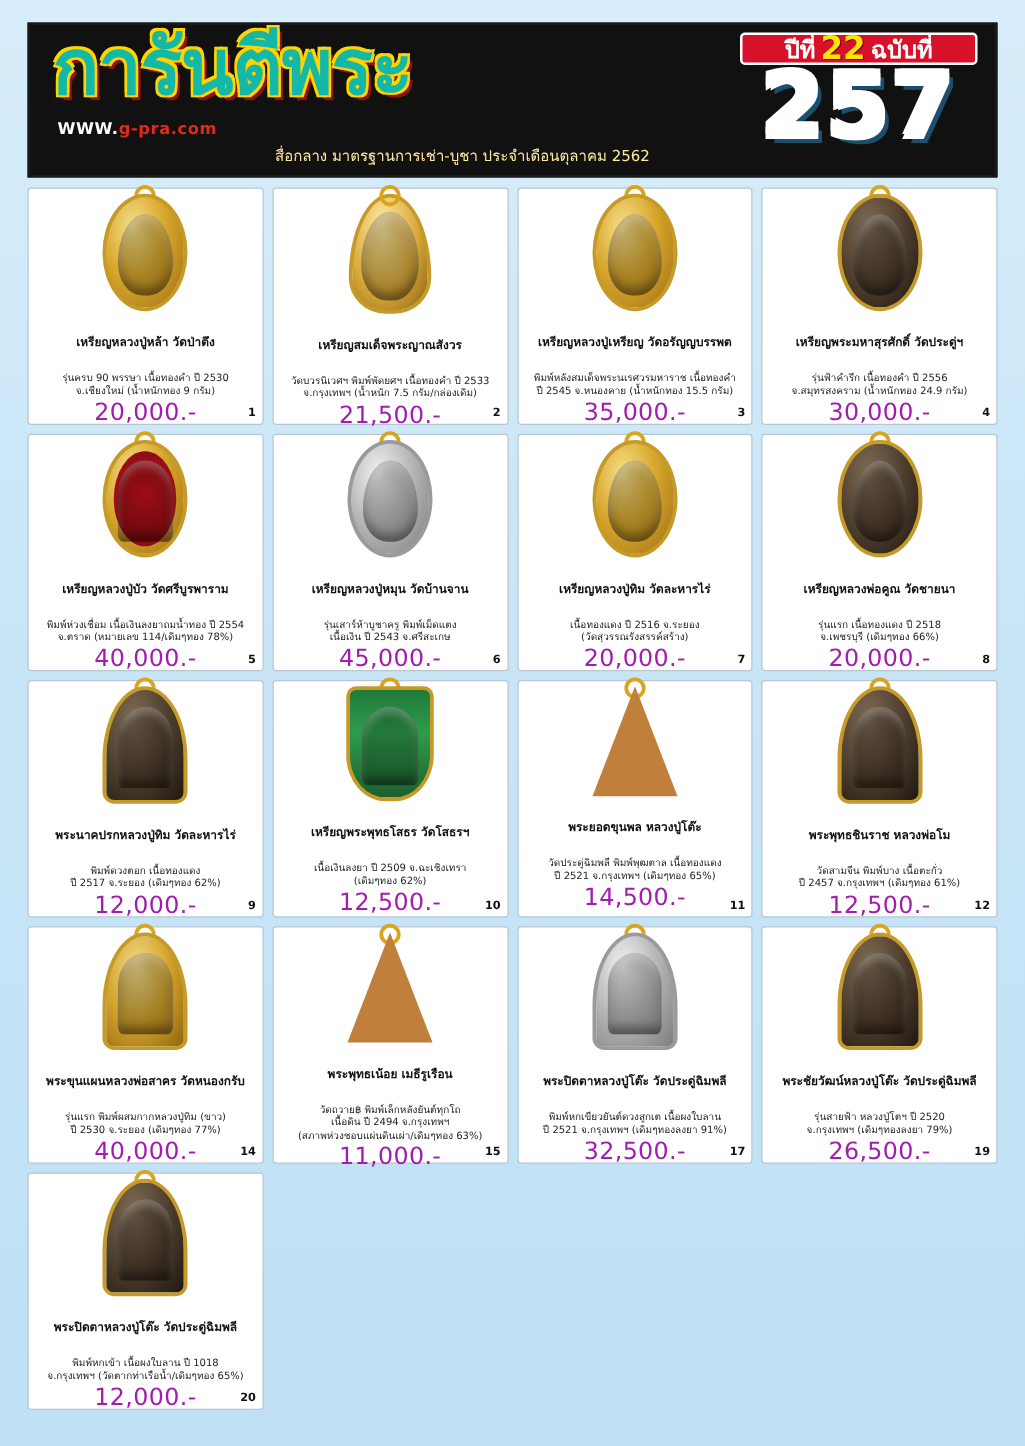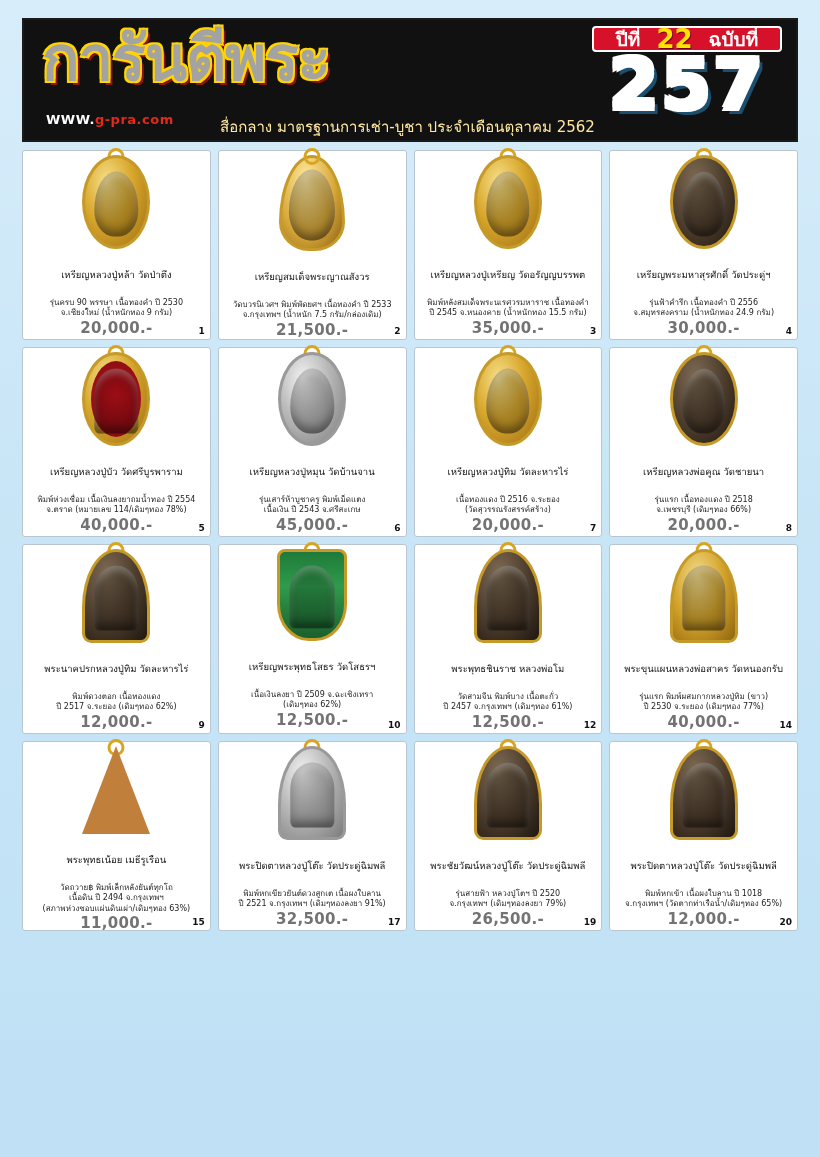--- a/index.html
+++ b/index.html
@@ -27,69 +27,69 @@
     position: relative;
     height: 120px;
     background: #111111;
     border: 2px solid #1a1a1a;
     overflow: hidden;
   }
   .logo-thai {
     position: absolute;
     left: 18px;
     top: 8px;
-    font-family: Liberation Sans, sans-serif;
+    font-family: Liberation Mono, monospace;
     font-size: 62px;
     font-weight: bold;
     line-height: 1;
-    color: #a3a3a3;
+    color: #14b8a6;
     text-shadow:
       -2px -2px 0 #ffd400,
       2px -2px 0 #ffd400,
       -2px 2px 0 #ffd400,
       2px 2px 0 #ffd400,
       4px 4px 0 #8a1206;
     letter-spacing: -1px;
   }
   .logo-url {
     position: absolute;
     left: 22px;
-    top: 92px;
+    top: 76px;
     color: #ffffff;
     font-size: 13px;
     font-weight: bold;
     letter-spacing: 0.5px;
   }
   .logo-url .dom { color: #e02b1a; }
   .tagline {
     position: absolute;
     left: 196px;
     top: 95px;
     color: #ffe8a0;
-    font-size: 15px;
+    font-size: 12px;
   }
   .issue-badge {
     position: absolute;
     right: 14px;
     top: 6px;
     width: 190px;
     text-align: center;
   }
   .issue-year {
     background: #d8112a;
     border: 2px solid #ffffff;
     border-radius: 4px;
     color: #ffffff;
     font-size: 19px;
     font-weight: bold;
     padding: 1px 4px 2px 4px;
     display: flex;
     justify-content: center;
     align-items: center;
-    gap: 16px;
+    gap: 4px;
     height: 26px;
     box-sizing: border-box;
   }
   .issue-year .yy {
     color: #ffe400;
     font-size: 26px;
     line-height: 1;
     text-shadow: 1px 1px 0 #7a0010;
   }
   .issue-number {
@@ -223,37 +223,37 @@
   }
   .halo-red {
     position: absolute;
     inset: 6px;
     border-radius: 50%;
     background: radial-gradient(circle at 50% 45%, #c9111b 0%, #8d0d14 70%);
   }
 
   .card-title {
     font-size: 9.5px;
-    font-weight: normal;
+    font-weight: bold;
     color: #111111;
     text-align: center;
     line-height: 1.25;
     margin-top: 20px;
   }
   .card-lines {
     font-size: 8px;
     color: #222222;
     text-align: center;
     line-height: 1.3;
     margin-top: 17px;
   }
   .price {
-    font-size: 15px;
-    font-weight: bold;
-    color: #737373;
+    font-size: 19px;
+    font-weight: normal;
+    color: #a21caf;
     margin-top: auto;
     margin-bottom: 2px;
     letter-spacing: 0.3px;
   }
   .idx {
     position: absolute;
     right: 5px;
     bottom: 3px;
     font-size: 9px;
     font-weight: bold;
@@ -450,20 +450,35 @@
           <div>เนื้อเงินลงยา ปี 2509 จ.ฉะเชิงเทรา</div>
           <div>(เดิมๆทอง 62%)</div>
         </div>
         <div class="price">12,500.-</div>
         <div class="idx">10</div>
       </div>
       <div class="card">
         <div class="amulet-wrap">
           <div class="amulet">
             <div class="loop"></div>
+            <div class="triangle "></div>
+          </div>
+        </div>
+        <div class="card-title">พระยอดขุนพล หลวงปู่โต๊ะ</div>
+        <div class="card-lines">
+          <div>วัดประดู่ฉิมพลี พิมพ์พุฒตาล เนื้อทองแดง</div>
+          <div>ปี 2521 จ.กรุงเทพฯ (เดิมๆทอง 65%)</div>
+        </div>
+        <div class="price">14,500.-</div>
+        <div class="idx">11</div>
+      </div>
+      <div class="card">
+        <div class="amulet-wrap">
+          <div class="amulet">
+            <div class="loop"></div>
             <div class="bell dark">
               <div class="inner-figure buddha"></div>
             </div>
           </div>
         </div>
         <div class="card-title">พระพุทธชินราช หลวงพ่อโม</div>
         <div class="card-lines">
           <div>วัดสามจีน พิมพ์บาง เนื้อตะกั่ว</div>
           <div>ปี 2457 จ.กรุงเทพฯ (เดิมๆทอง 61%)</div>
         </div>

